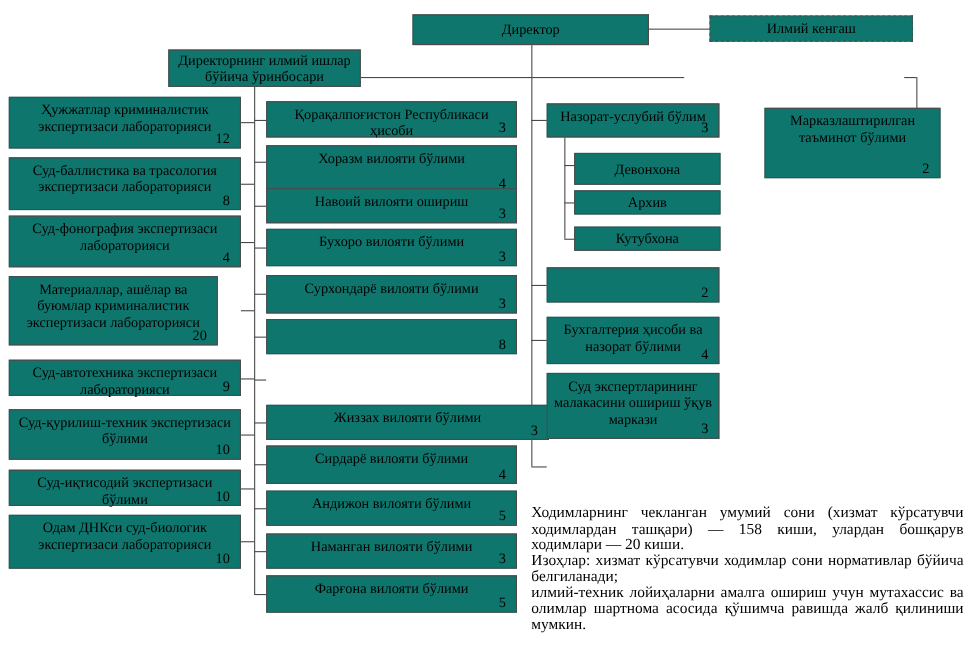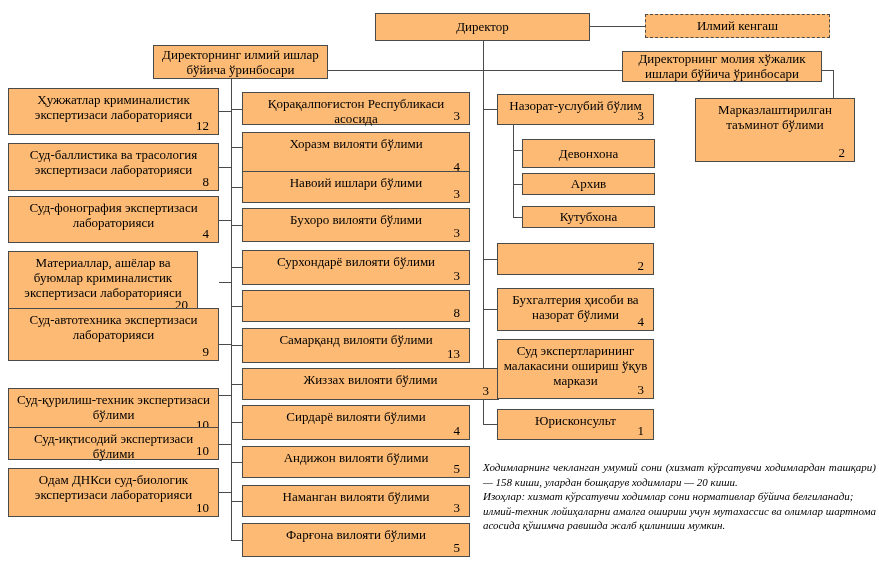--- a/index.html
+++ b/index.html
@@ -3,33 +3,33 @@
 <meta charset="utf-8">
 <style>
   html,body { margin:0; padding:0; background:#ffffff; }
   #canvas {
     position:relative; width:879px; height:586px; background:#ffffff;
     font-family:"Liberation Serif","DejaVu Serif",serif; color:#000;
     overflow:hidden;
   }
   .box {
     position:absolute; box-sizing:border-box;
-    border:1px solid #4a4a4a; background:#fdba74;
+    border:1px solid #4a4a4a; background:#0f766e;
     text-align:center; font-size:13px; line-height:15px;
     padding:3px 5px 1px;
   }
   .box .lbl { display:block; }
   .box .cnt { position:absolute; right:9px; bottom:1px; font-size:13px; line-height:14px; }
   .vcenter { display:flex; align-items:center; justify-content:center; padding-top:0; }
   .dashed { border-style:dashed; }
   .hl { position:absolute; height:1px; background:#4a4a4a; }
   .vl { position:absolute; width:1px; background:#4a4a4a; }
   .footnote {
     position:absolute; left:483px; top:460px; width:393px;
-    font-size:11px; line-height:14.5px; text-align:justify;font-style:italic;
+    font-size:14px; line-height:14.5px; text-align:justify;
   }
   .footnote p { margin:0; }
 </style>
 </head>
 <body>
 
 <div id="canvas">
 
   <div class="vl" style="left:483px;top:41px;height:383px"></div>
   <div class="hl" style="left:328px;top:70px;width:294px"></div>
@@ -74,83 +74,76 @@
 
   <div class="box vcenter" style="left:375px;top:13px;width:215px;height:28px">
     <span class="lbl">Директор</span>
   </div>
   <div class="box vcenter dashed" style="left:645px;top:14px;width:185px;height:24px">
     <span class="lbl">Илмий кенгаш</span>
   </div>
   <div class="box vcenter" style="left:153px;top:45px;width:175px;height:34px">
     <span class="lbl">Директорнинг илмий ишлар бўйича ўринбосари</span>
   </div>
-  <div class="box vcenter" style="left:622px;top:51px;width:200px;height:31px">
-    <span class="lbl">Директорнинг молия хўжалик ишлари бўйича ўринбосари</span>
-  </div>
 
   <div class="box" style="left:8px;top:88px;width:211px;height:47px">
     <span class="lbl">Ҳужжатлар криминалистик экспертизаси лабораторияси</span>
     <span class="cnt">12</span>
   </div>
   <div class="box" style="left:8px;top:143px;width:211px;height:48px">
     <span class="lbl">Суд-баллистика ва трасология экспертизаси лабораторияси</span>
     <span class="cnt">8</span>
   </div>
   <div class="box" style="left:8px;top:196px;width:211px;height:47px">
     <span class="lbl">Суд-фонография экспертизаси лабораторияси</span>
     <span class="cnt">4</span>
   </div>
   <div class="box" style="left:8px;top:251px;width:190px;height:63px">
     <span class="lbl">Материаллар, ашёлар ва буюмлар криминалистик экспертизаси лабораторияси</span>
     <span class="cnt">20</span>
   </div>
-  <div class="box" style="left:8px;top:308px;width:211px;height:53px">
+  <div class="box" style="left:8px;top:327px;width:211px;height:33px">
     <span class="lbl">Суд-автотехника экспертизаси лабораторияси</span>
     <span class="cnt">9</span>
   </div>
-  <div class="box" style="left:8px;top:388px;width:211px;height:46px">
+  <div class="box" style="left:8px;top:372px;width:211px;height:46px">
     <span class="lbl">Суд-қурилиш-техник экспертизаси бўлими</span>
     <span class="cnt">10</span>
   </div>
   <div class="box" style="left:8px;top:427px;width:211px;height:33px">
     <span class="lbl">Суд-иқтисодий экспертизаси бўлими</span>
     <span class="cnt">10</span>
   </div>
   <div class="box" style="left:8px;top:468px;width:211px;height:49px">
     <span class="lbl">Одам ДНКси суд-биологик экспертизаси лабораторияси</span>
     <span class="cnt">10</span>
   </div>
 
   <div class="box" style="left:242px;top:92px;width:228px;height:33px">
-    <span class="lbl">Қорақалпоғистон Республикаси асосида</span>
+    <span class="lbl">Қорақалпоғистон Республикаси ҳисоби</span>
     <span class="cnt">3</span>
   </div>
   <div class="box" style="left:242px;top:132px;width:228px;height:44px">
     <span class="lbl">Хоразм вилояти бўлими</span>
     <span class="cnt">4</span>
   </div>
   <div class="box" style="left:242px;top:171px;width:228px;height:32px">
-    <span class="lbl">Навоий ишлари бўлими</span>
+    <span class="lbl">Навоий вилояти ошириш</span>
     <span class="cnt">3</span>
   </div>
   <div class="box" style="left:242px;top:208px;width:228px;height:34px">
     <span class="lbl">Бухоро вилояти бўлими</span>
     <span class="cnt">3</span>
   </div>
   <div class="box" style="left:242px;top:250px;width:228px;height:35px">
     <span class="lbl">Сурхондарё вилояти бўлими</span>
     <span class="cnt">3</span>
   </div>
   <div class="box" style="left:242px;top:290px;width:228px;height:32px">
     <span class="cnt">8</span>
-  </div>
-  <div class="box" style="left:242px;top:328px;width:228px;height:35px">
-    <span class="lbl">Самарқанд вилояти бўлими</span>
-    <span class="cnt">13</span>
   </div>
   <div class="box" style="left:242px;top:368px;width:257px;height:32px">
     <span class="lbl">Жиззах вилояти бўлими</span>
     <span class="cnt">3</span>
   </div>
   <div class="box" style="left:242px;top:405px;width:228px;height:35px">
     <span class="lbl">Сирдарё вилояти бўлими</span>
     <span class="cnt">4</span>
   </div>
   <div class="box" style="left:242px;top:446px;width:228px;height:32px">
@@ -183,24 +176,20 @@
     <span class="cnt">2</span>
   </div>
   <div class="box" style="left:497px;top:288px;width:157px;height:43px">
     <span class="lbl">Бухгалтерия ҳисоби ва назорат бўлими</span>
     <span class="cnt">4</span>
   </div>
   <div class="box" style="left:497px;top:339px;width:157px;height:60px">
     <span class="lbl">Суд экспертларининг малакасини ошириш ўқув маркази</span>
     <span class="cnt">3</span>
   </div>
-  <div class="box" style="left:497px;top:409px;width:157px;height:31px">
-    <span class="lbl">Юрисконсульт</span>
-    <span class="cnt">1</span>
-  </div>
   <div class="box" style="left:695px;top:98px;width:160px;height:64px">
     <span class="lbl">Марказлаштирилган таъминот бўлими</span>
     <span class="cnt">2</span>
   </div>
 
   <div class="footnote">
     <p>Ходимларнинг чекланган умумий сони (хизмат кўрсатувчи ходимлардан ташқари) — 158 киши, улардан бошқарув ходимлари — 20 киши.</p>
     <p>Изоҳлар: хизмат кўрсатувчи ходимлар сони нормативлар бўйича белгиланади;</p>
     <p>илмий-техник лойиҳаларни амалга ошириш учун мутахассис ва олимлар шартнома асосида қўшимча равишда жалб қилиниши мумкин.</p>
   </div>

